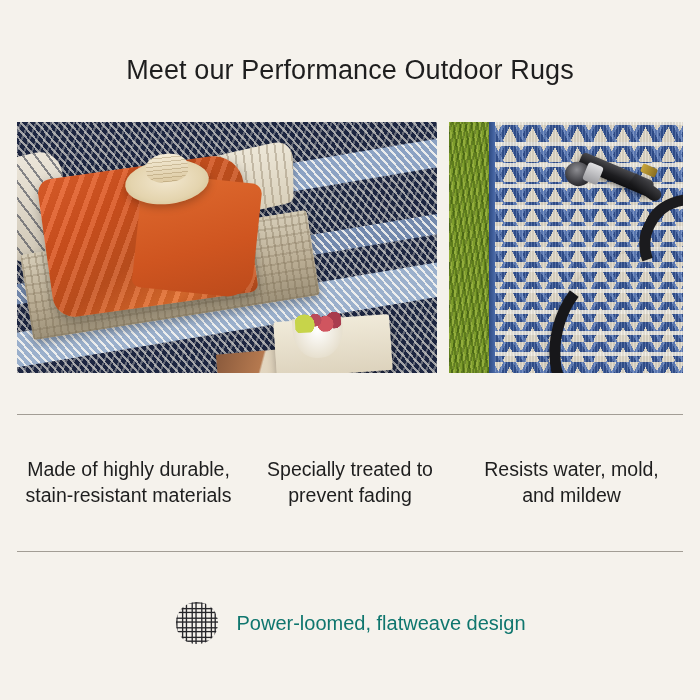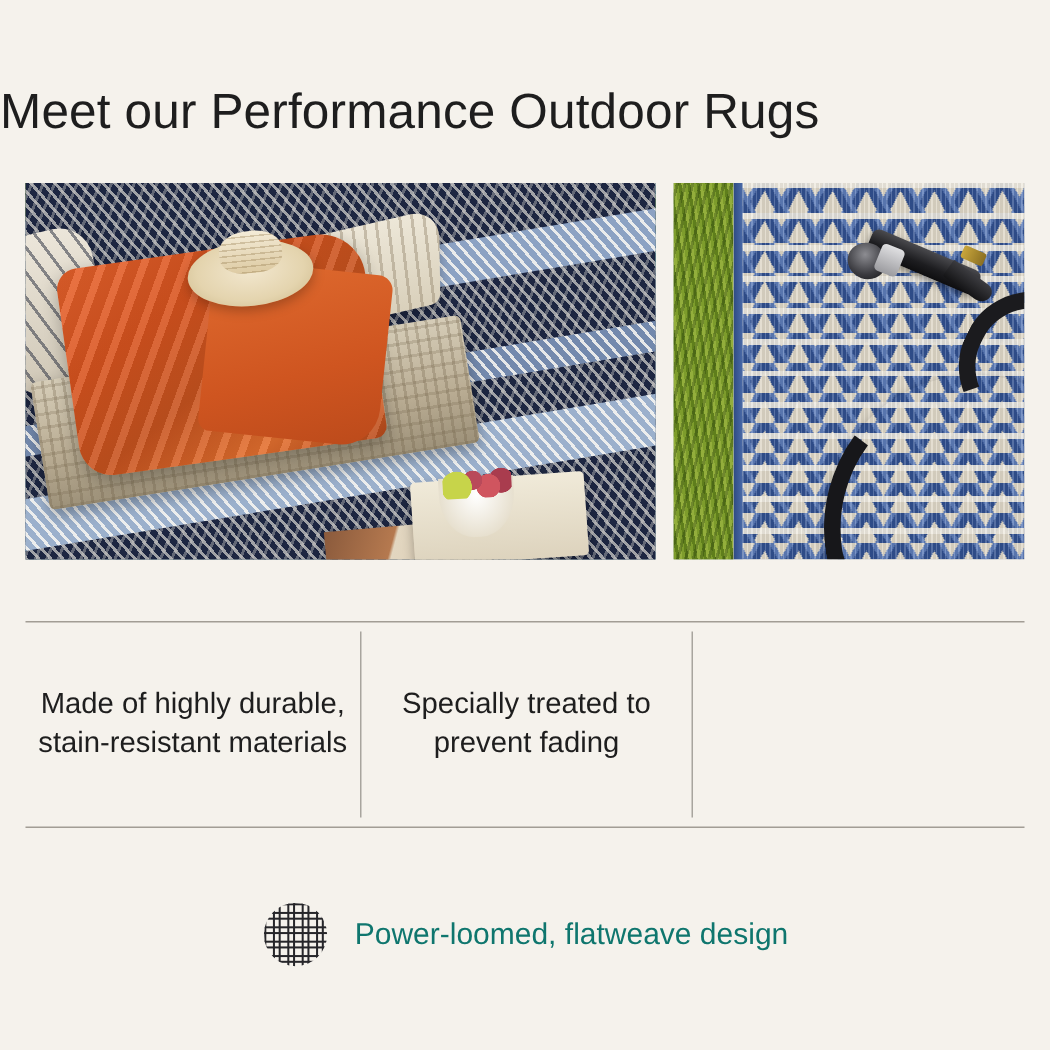--- a/index.html
+++ b/index.html
@@ -20,22 +20,22 @@
     inset: 0;
     background: #f5f2ec;
   }
 
   
   .headline {
     position: absolute;
     top: 54px;
     left: 0;
     width: 700px;
-    text-align: left;
-    font-size: 33px;
+    text-align: center;
+    font-size: 27px;
     font-weight: 400;
     letter-spacing: 0.1px;
     color: #1e1e1e;
     line-height: 1.2;
   }
 
   
   .photos {
     position: absolute;
     top: 122px;
@@ -551,20 +551,21 @@
   </div>
 
   <div class="rule rule-top"></div>
   <div class="rule rule-bottom"></div>
 
   <div class="features">
     <div class="feature feature-1">Made of highly durable, stain-resistant materials</div>
     <div class="vdiv"></div>
     <div class="feature feature-2">Specially treated to prevent fading</div>
     <div class="vdiv"></div>
+    <div class="feature feature-3">Resists water, mold, and mildew</div>
   </div>
 
   <div class="footer">
     <span>
       <svg class="weave-icon" viewBox="0 0 48 48" aria-hidden="true">
         <defs>
           <clipPath id="circ">
               <circle cx="24" cy="24" r="22"></circle>
             </clipPath>
         </defs>

